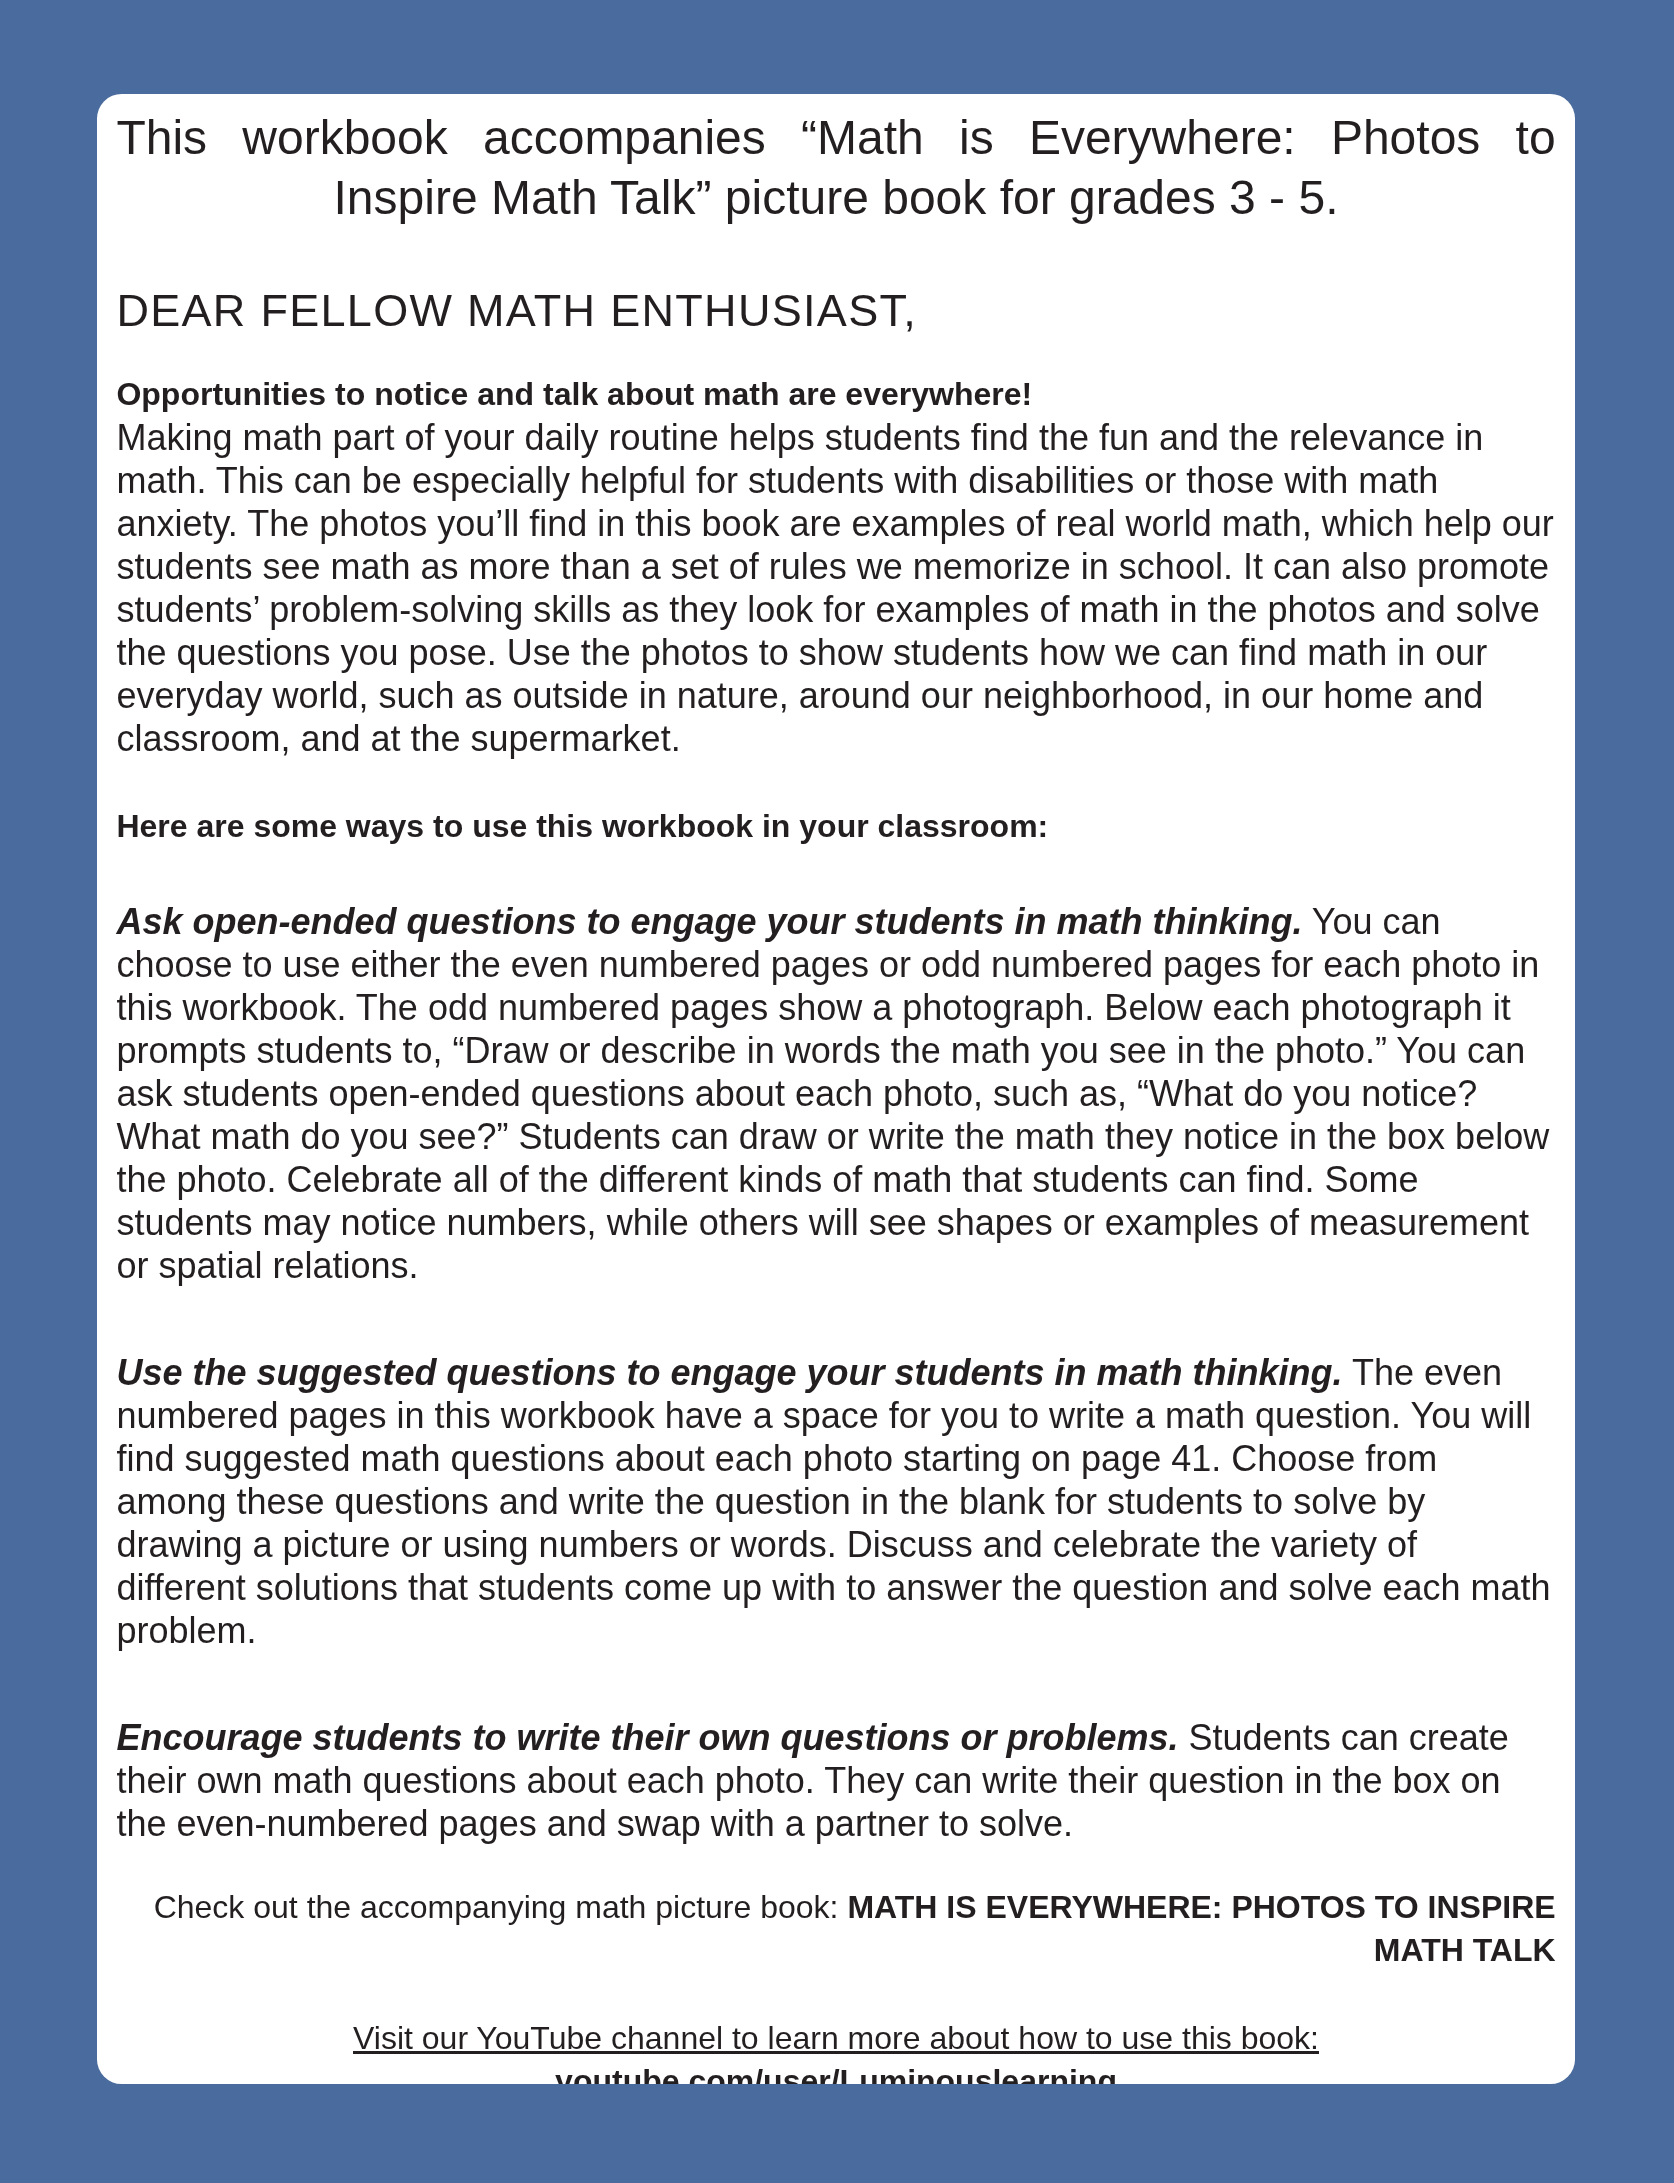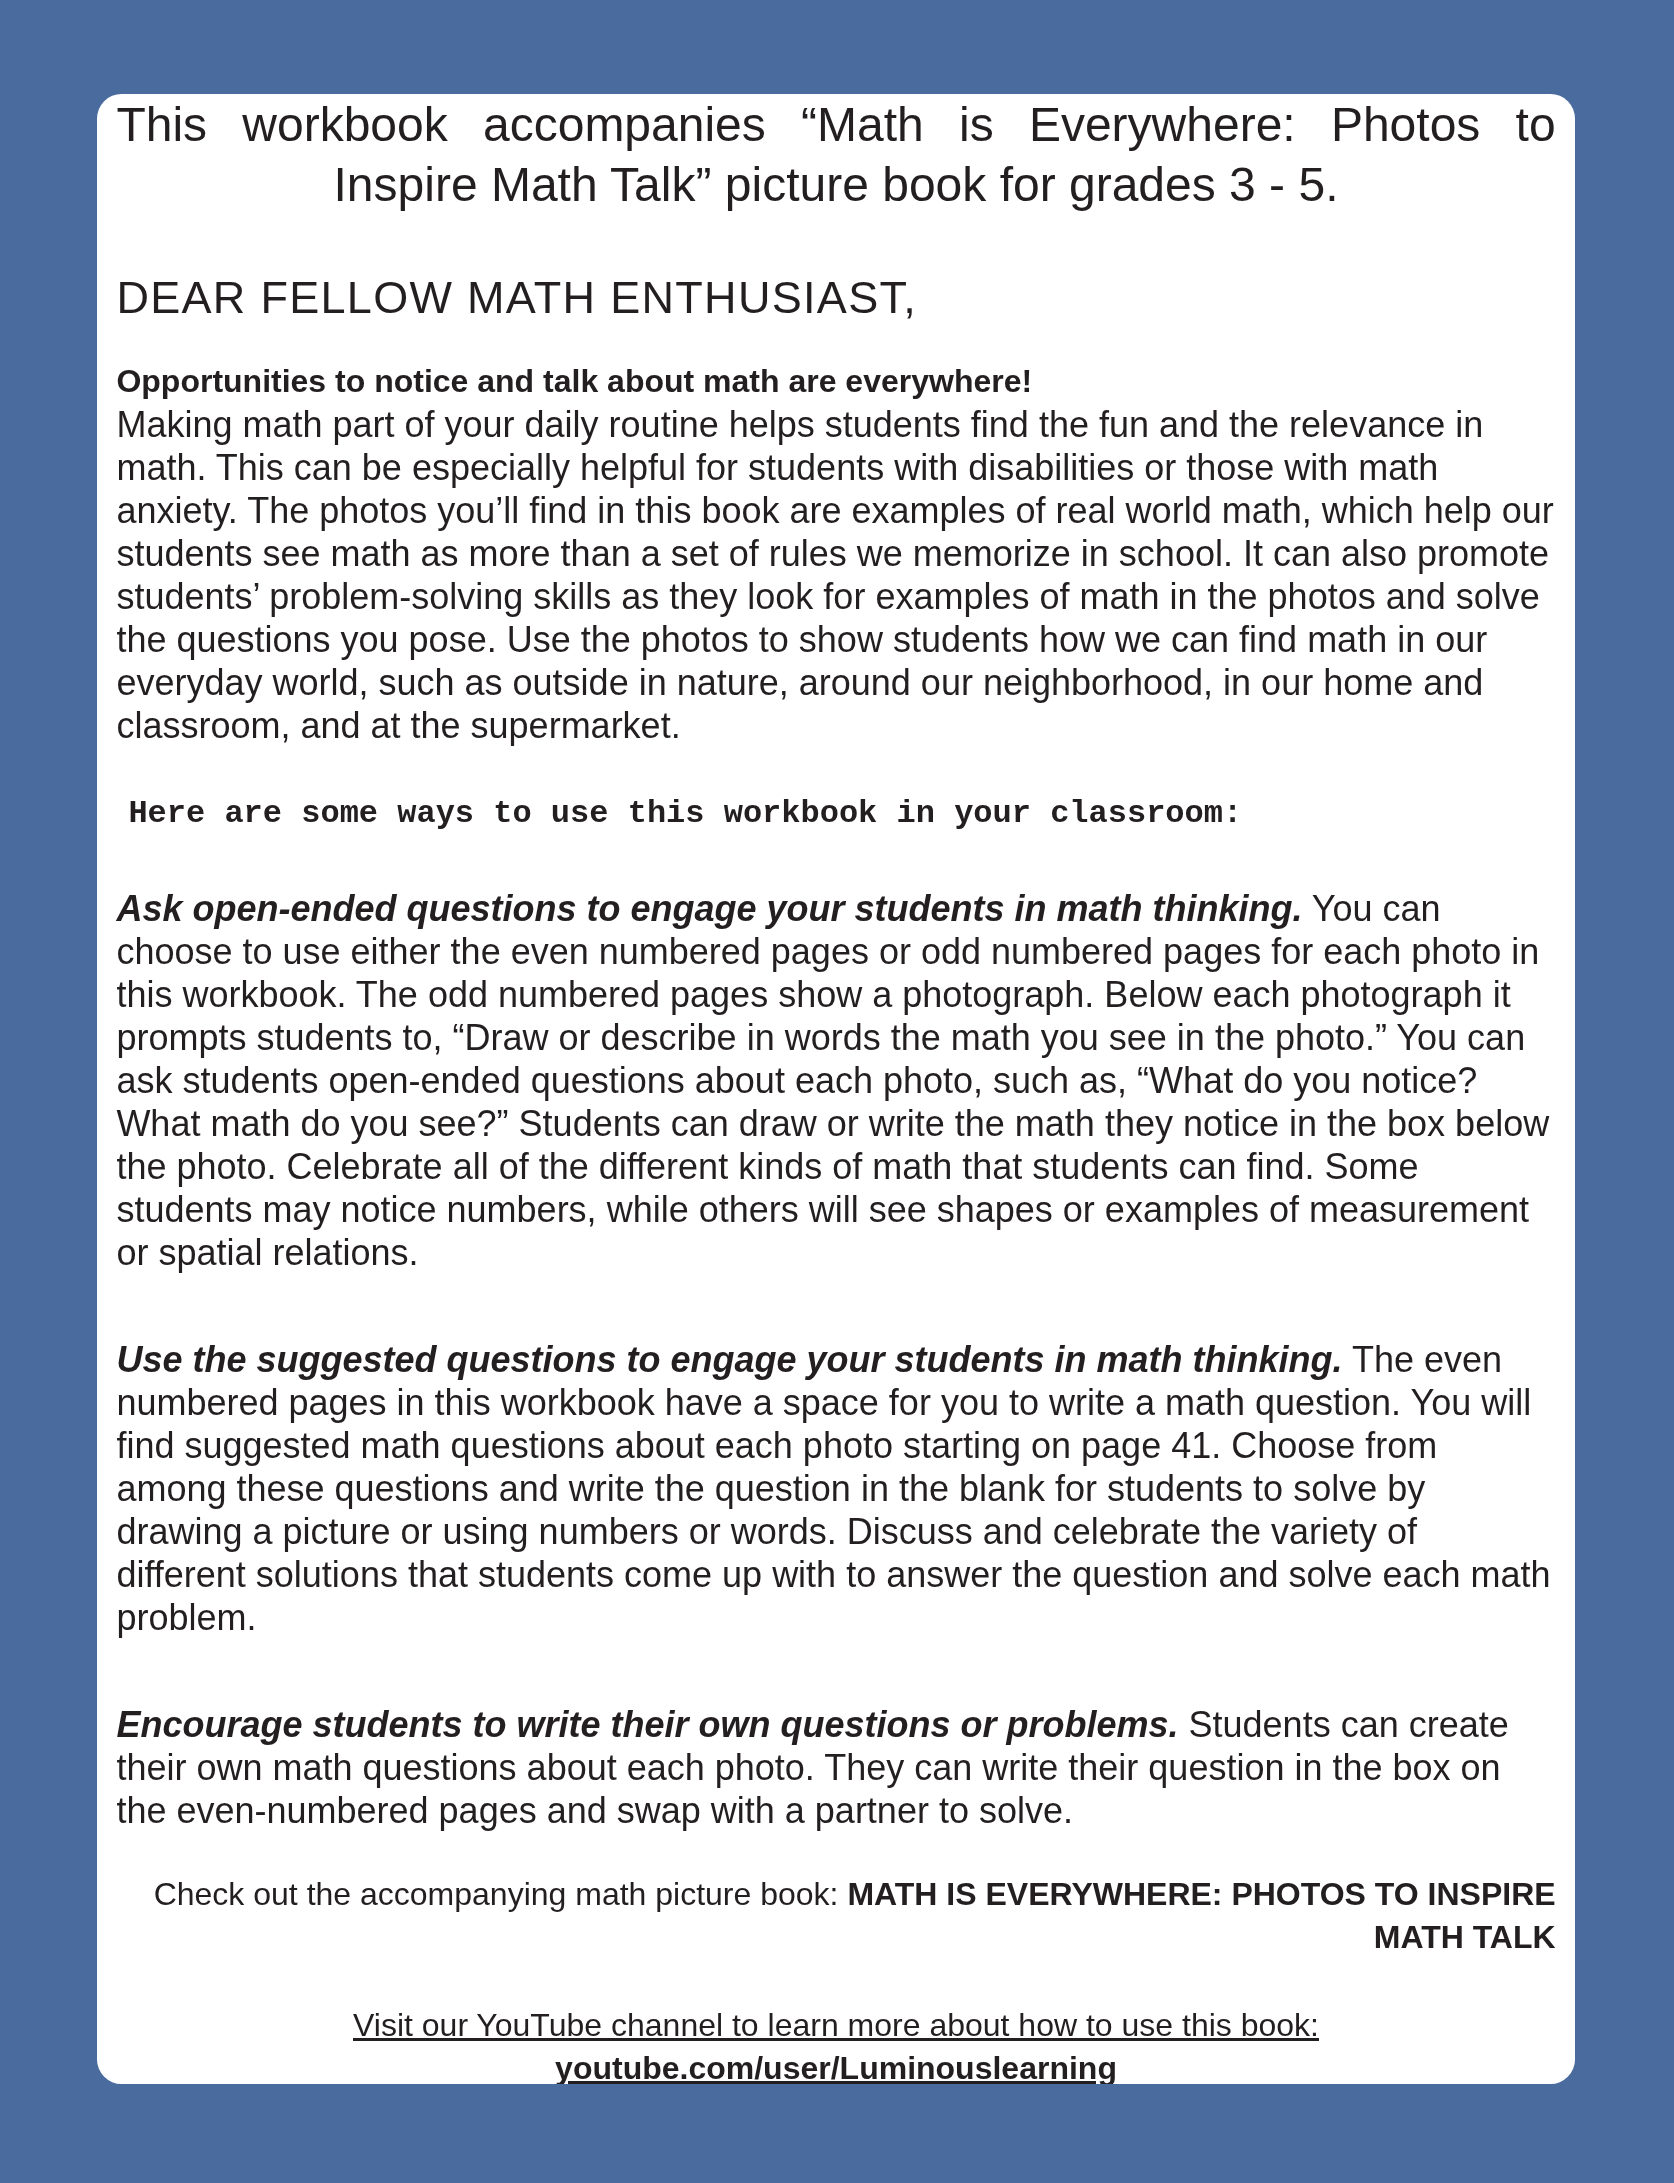--- a/index.html
+++ b/index.html
@@ -18,21 +18,21 @@
     right: 99px;
     top: 94px;
     bottom: 99px;
     background: #FFFFFF;
     border-radius: 24.6px;
     padding: 0 19.4px;
     box-sizing: border-box;
     overflow: hidden;
   }
   .title {
-    margin: 1px 0 0 0;
+    margin: 14px 0 0 0;
     font-size: 48px;
     line-height: 60px;
     font-weight: 400;
     text-align: justify;
     text-align-last: center;
   }
   .salutation {
     margin: 57px 0 0 0;
     font-size: 45px;
     line-height: 52px;
@@ -46,25 +46,24 @@
     line-height: 43px;
     font-weight: 700;
   }
   .intro p { margin: 0; }
   p.body-text, .way {
     font-size: 36px;
     line-height: 43px;
     margin: 0;
   }
   .ways-heading {
-    margin: 45px 0 0 12px;
+    margin: 45px 0 0 0;
     font-size: 32px;
     line-height: 43px;
     font-weight: 700;
-    font-family: Liberation Mono, monospace;
   }
   .way { margin-top: 64px; }
   .way.first { margin-top: 52px; }
   .way .lead { font-weight: 700; font-style: italic; }
   .center-line {
     text-align: center;
     font-size: 32px;
     line-height: 43px;
     margin: 0;
   }

